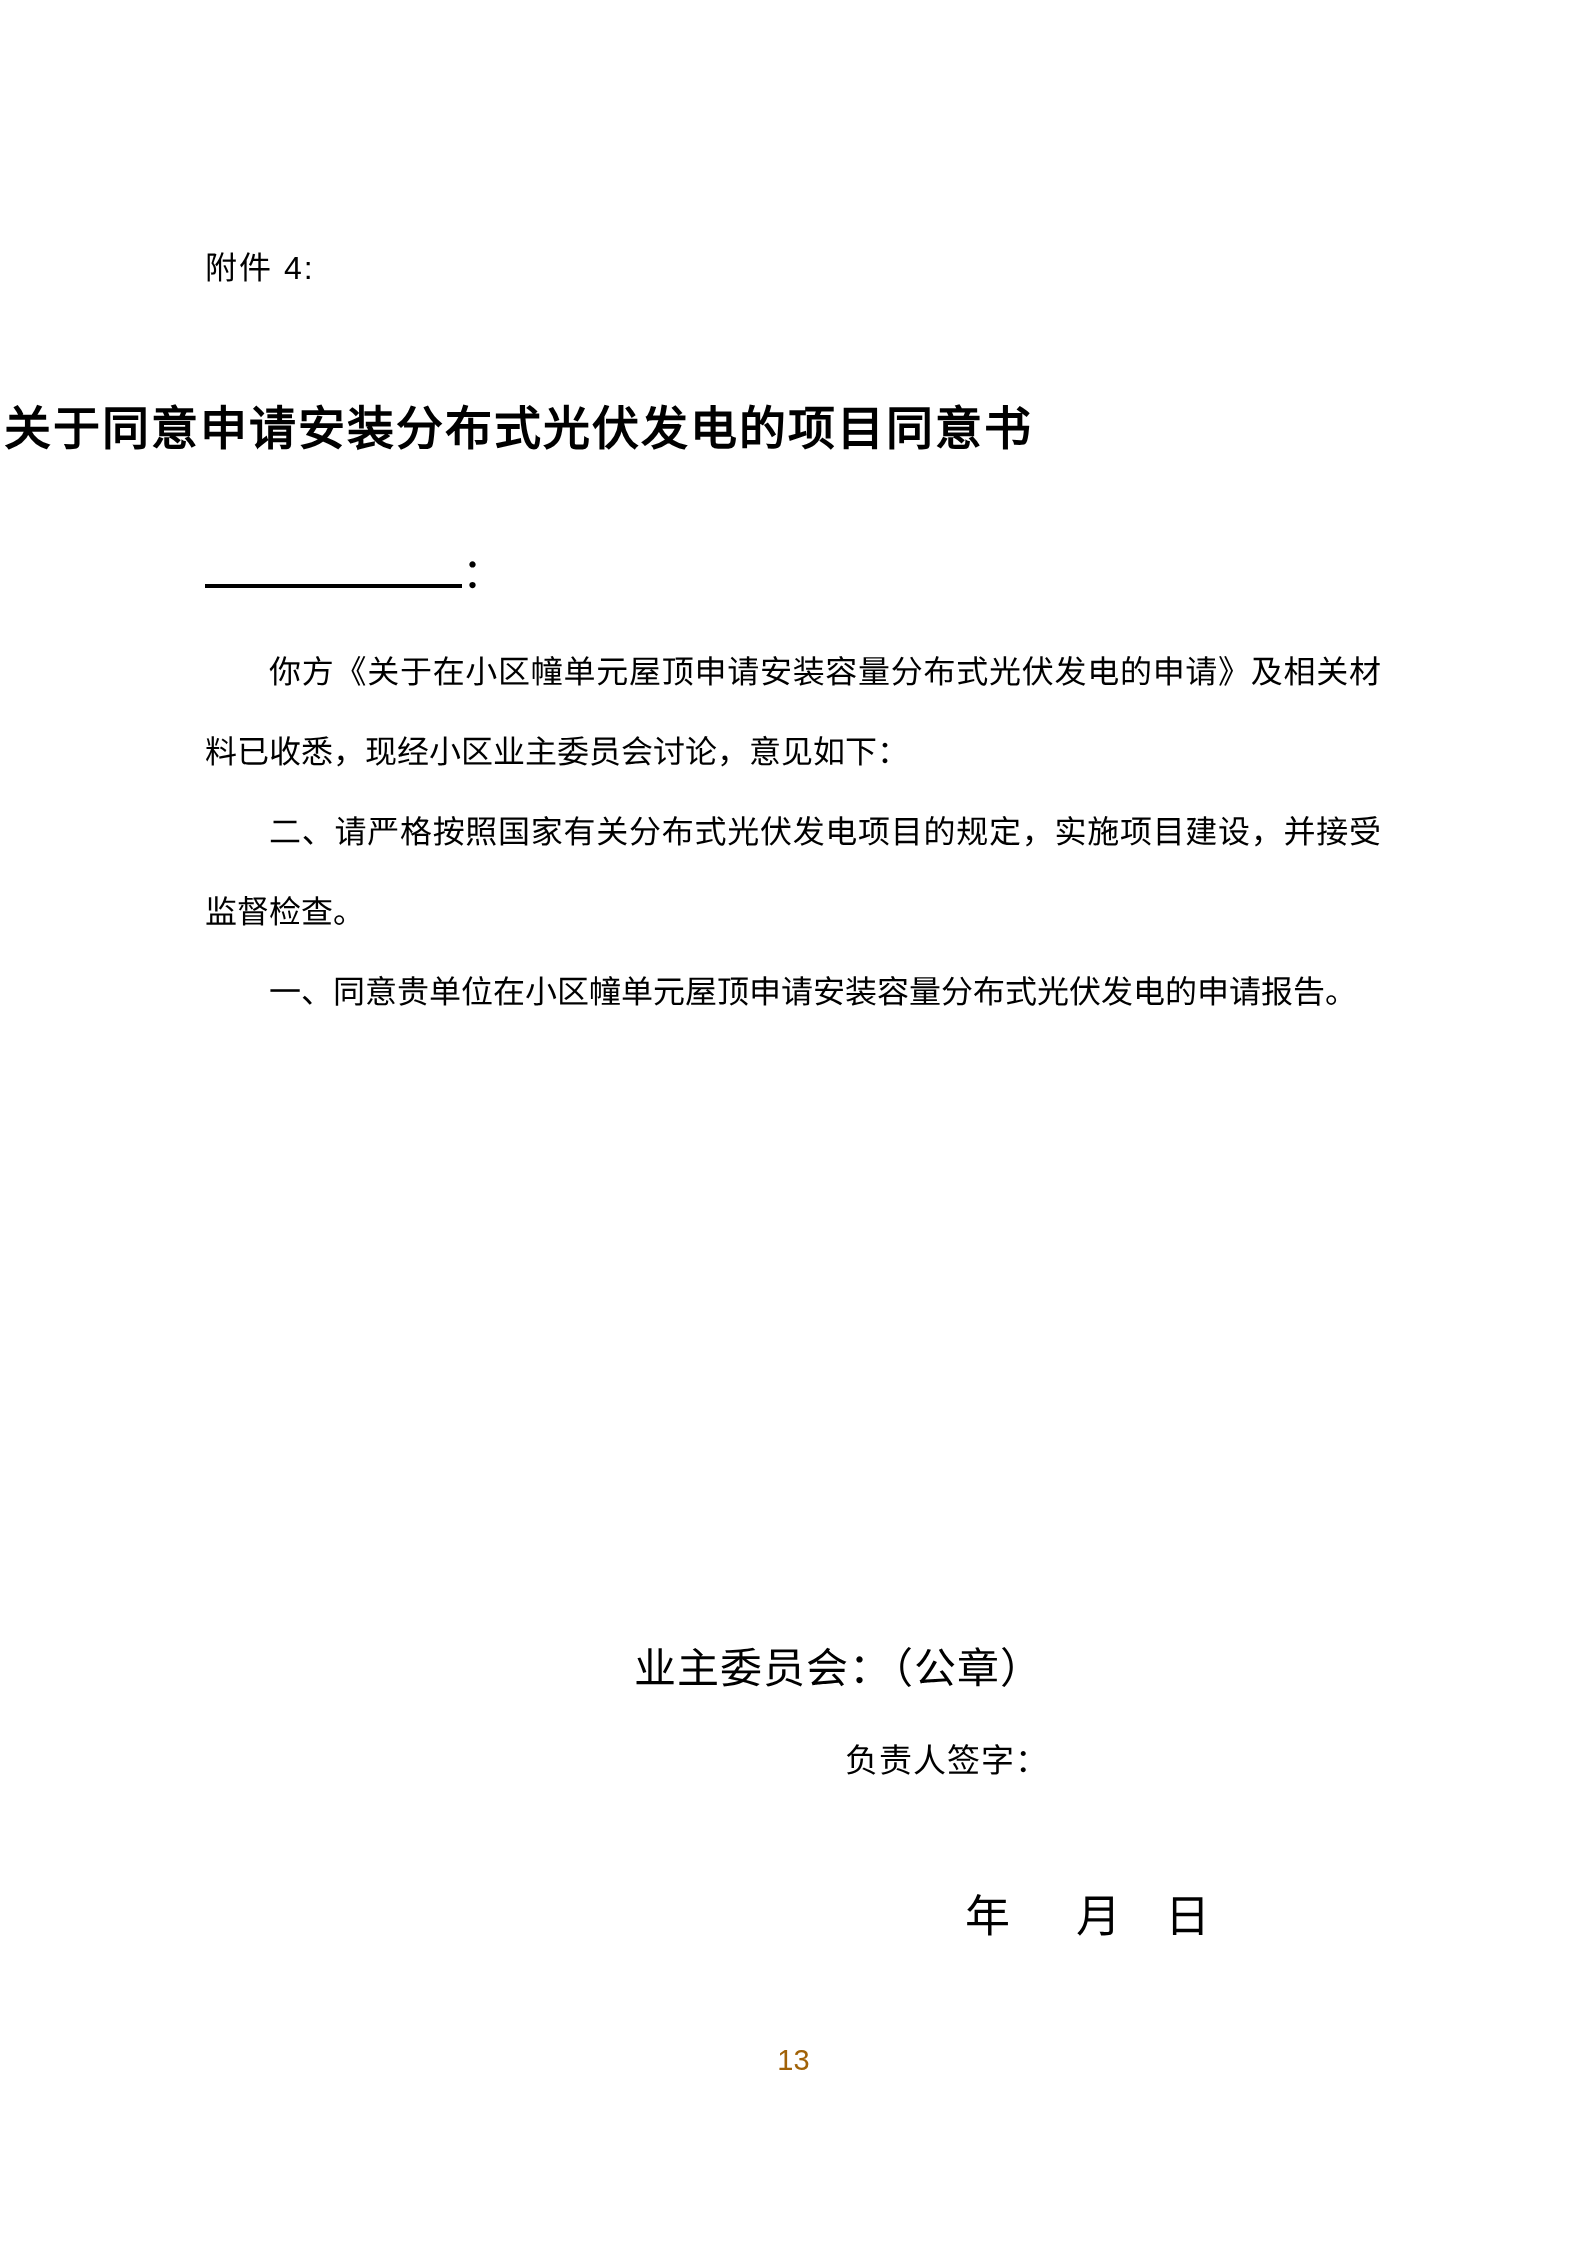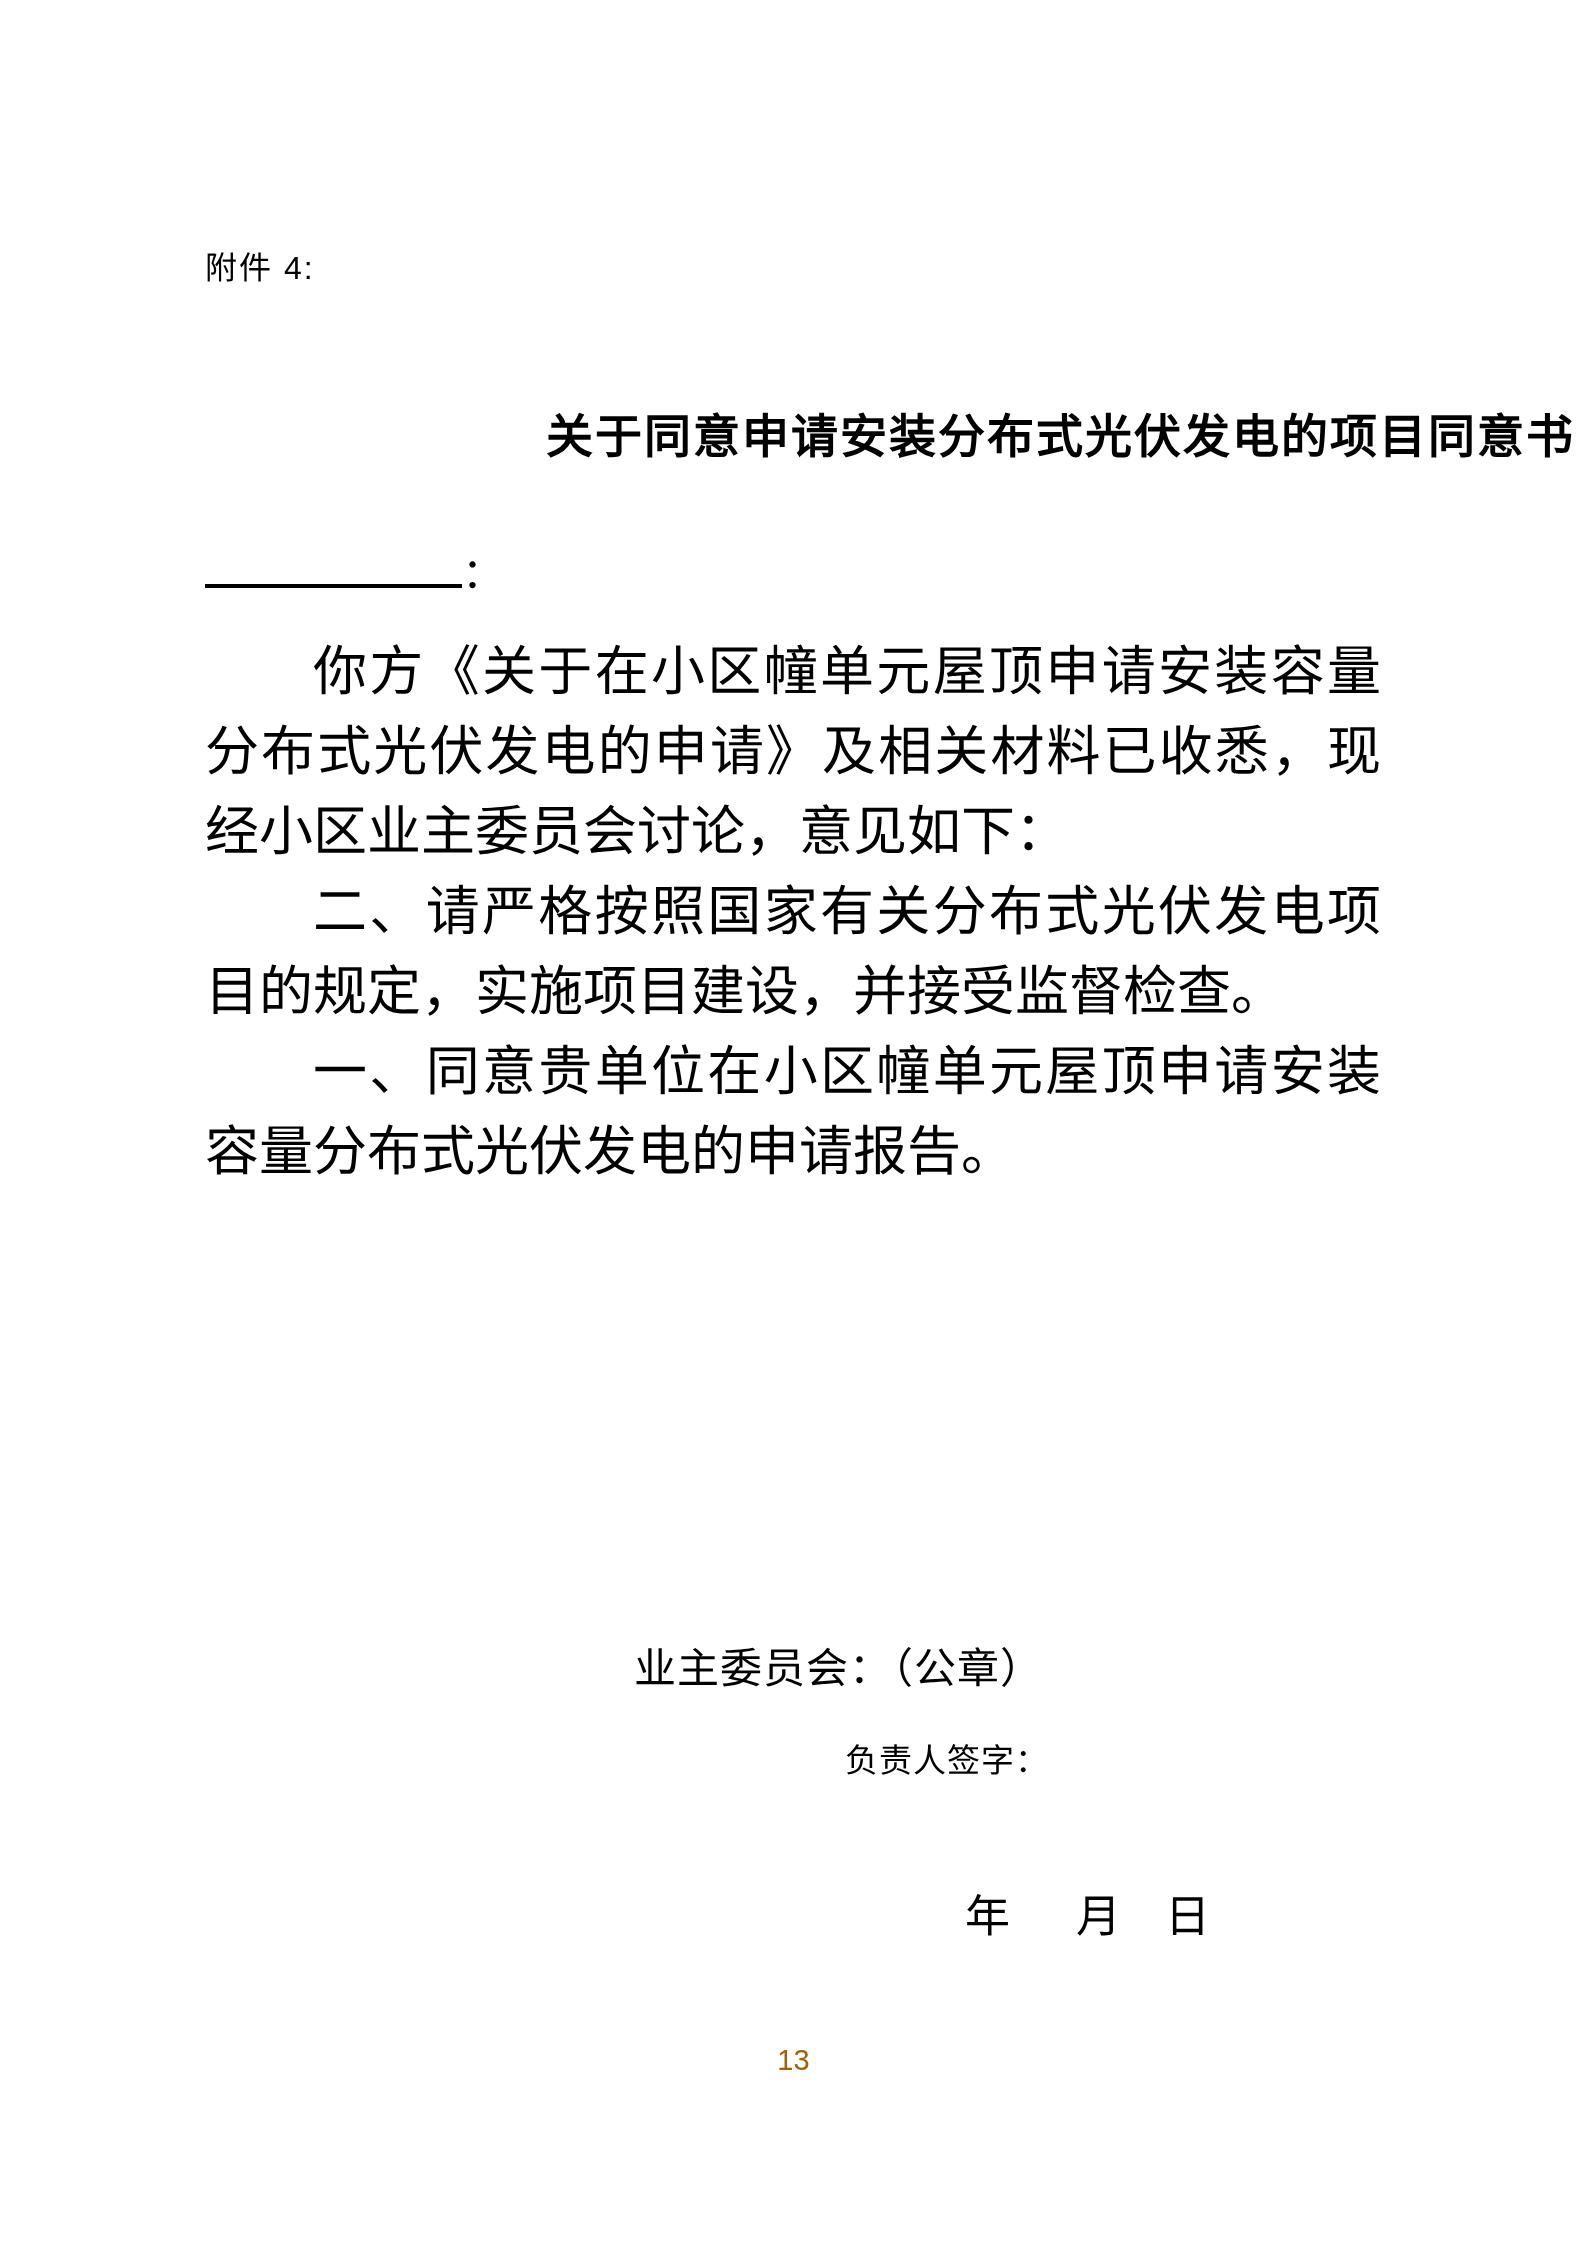--- a/index.html
+++ b/index.html
@@ -24,22 +24,22 @@
     font-size: 32px;
     line-height: 50px;
     letter-spacing: 2px;
     color: #000000;
   }
   .doc-title {
     position: absolute;
     left: 0;
     right: 0;
     top: 396px;
-    margin: 12px;
-    text-align: right;
+    margin: 4px;
+    text-align: left;
     font-family: "Liberation Sans", "DejaVu Sans", sans-serif;
     font-size: 47px;
     font-weight: bold;
     line-height: 58px;
     letter-spacing: 2px;
     color: #000000;
   }
   .salutation {
     position: absolute;
     left: 205px;
@@ -51,21 +51,21 @@
   .blank-line {
     display: inline-block;
     width: 257px;
     border-bottom: 4px solid #000000;
   }
   .body-text {
     position: absolute;
     left: 205px;
     top: 632px;
     width: 1176px;
-    font-size: 54px;
+    font-size: 32px;
     line-height: 80px;
     text-align: justify;
     text-justify: inter-character;
     color: #000000;
   }
   .body-text p {
     margin: 0;
     padding: 0;
     text-indent: 2em;
   }

